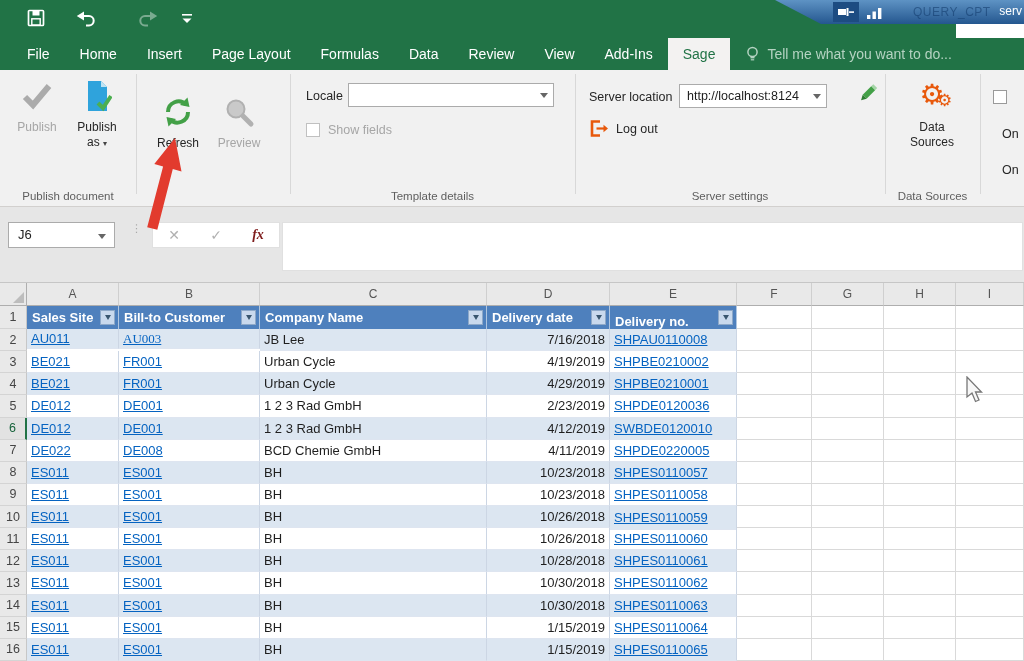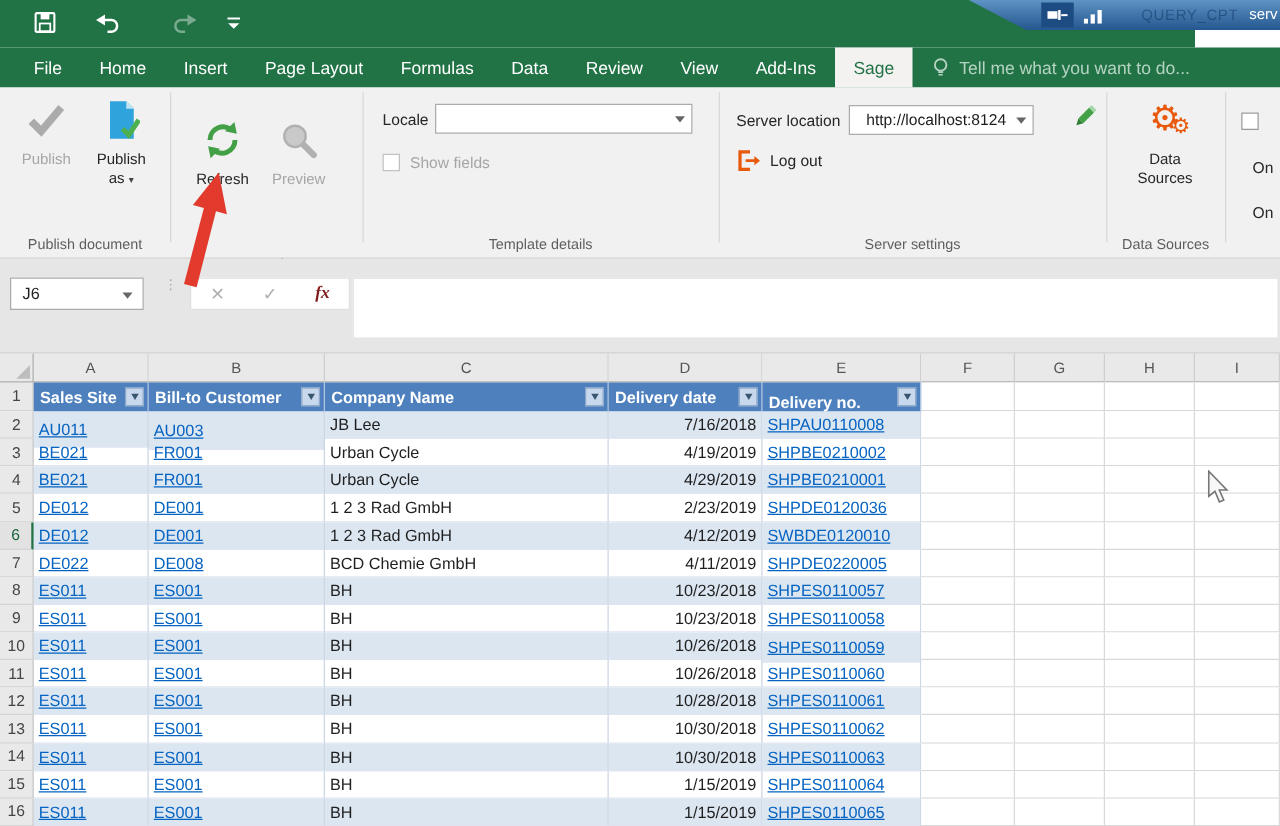--- a/index.html
+++ b/index.html
@@ -25,21 +25,21 @@
 
   
   .ribbon { position:absolute; left:0; top:70px; width:1024px; height:137px; background:#f1f1f1; border-bottom:1px solid #d2d0ce; }
   .grp-label { position:absolute; bottom:4px; left:0; right:0; text-align:center; font-size:11.5px; color:#5e5e5e; white-space:nowrap; }
   .sep { position:absolute; top:4px; bottom:12px; width:1px; background:#d8d8d8; }
   .bigbtn { position:absolute; top:8px; width:62px; text-align:center; }
   .bigbtn .ic { height:36px; display:flex; align-items:center; justify-content:center; }
   .bigbtn .lbl { font-size:12px; color:#262626; line-height:1.25; margin-top:6px; }
   .bigbtn.disabled .lbl { color:#a6a6a6; }
   .ddarrow { font-size:8px; color:#444; }
-  .combo { position:absolute; background:#fff; border:1px solid #ababab; height:24px; font-size:12.5px; color:#1d1d1d; line-height:22px; padding:0 16px 0 13px; overflow:hidden; white-space:nowrap; }
+  .combo { position:absolute; background:#fff; border:1px solid #ababab; height:24px; font-size:12.5px; color:#1d1d1d; line-height:22px; padding:0 16px 0 7px; overflow:hidden; white-space:nowrap; }
   .combo .ca { position:absolute; right:5px; top:9px; width:0; height:0; border-left:4px solid transparent; border-right:4px solid transparent; border-top:5px solid #666; }
   .chkbox { position:absolute; width:14px; height:14px; background:#fff; border:1px solid #9a9a9a; }
   .flabel { position:absolute; font-size:12.5px; color:#262626; white-space:nowrap; }
   .flabel.dim { color:#a6a6a6; }
 
   
   .formula-area { position:absolute; left:0; top:207px; width:1024px; height:76px; background:#e6e6e6; border-bottom:1px solid #c6c6c6; }
   .namebox { position:absolute; left:8px; top:15px; width:107px; height:26px; background:#fff; border:1px solid #ababab; font-size:13px; color:#222; line-height:24px; padding-left:9px; }
   .namebox .ca { position:absolute; right:8px; top:11px; width:0; height:0; border-left:4px solid transparent; border-right:4px solid transparent; border-top:5px solid #666; }
   .fbtns { position:absolute; left:152px; top:15px; width:128px; height:26px; background:#fff; border:1px solid #e0e0e0; display:flex; align-items:center; justify-content:space-around; }
@@ -302,24 +302,24 @@
             <i></i>
           </span>
         </div>
         <div class="ecell" style="width: 75px; height: 23px;"></div>
         <div class="ecell" style="width: 72px; height: 23px;"></div>
         <div class="ecell" style="width: 72px; height: 23px;"></div>
         <div class="ecell" style="width: 68px; height: 23px;"></div>
       </div>
       <div class="grow" style="height: 22.13px;">
         <div class="rnum" style="width: 27px; height: 22.13px;">2</div>
-        <div class="dcell banded" style="width: 92px; height: 29px;">
+        <div class="dcell banded" style="width: 92px; height: 20px;">
           <a href="#">AU011</a>
         </div>
-        <div class="dcell banded" style="width: 141px; height: 31px;">
+        <div class="dcell banded" style="width: 141px; height: 20px; font-family: Liberation Serif, serif;">
           <a href="#">AU003</a>
         </div>
         <div class="dcell banded" style="width: 227px; height: 22.13px;">JB Lee</div>
         <div class="dcell num banded" style="width: 123px; height: 22.13px;">7/16/2018</div>
         <div class="dcell banded" style="width: 127px; height: 22.13px;">
           <a href="#">SHPAU0110008</a>
         </div>
         <div class="ecell" style="width: 75px; height: 22.13px;"></div>
         <div class="ecell" style="width: 72px; height: 22.13px;"></div>
         <div class="ecell" style="width: 72px; height: 22.13px;"></div>

